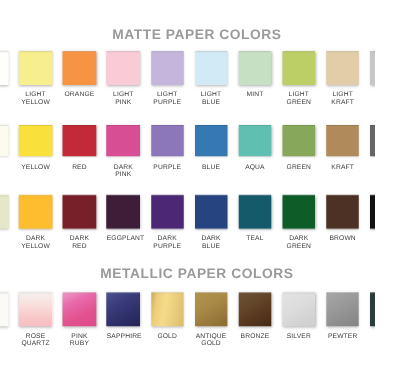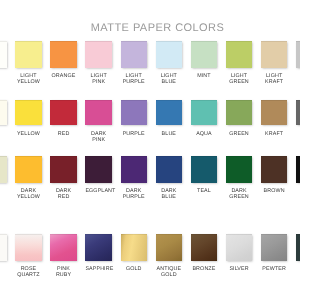--- a/index.html
+++ b/index.html
@@ -5,37 +5,38 @@
 <style>
   html,body{margin:0;padding:0;}
   body{width:300px;height:300px;background:#ffffff;overflow:hidden;
        font-family:"Liberation Sans",sans-serif;position:relative;
        -webkit-font-smoothing:antialiased;
        -moz-osx-font-smoothing:grayscale;
        text-rendering:geometricPrecision;}
   .page{position:absolute;left:0;top:0;width:300px;height:300px;background:#fff;overflow:hidden;}
   .section-title{will-change:opacity;opacity:0.999;position:absolute;left:0;width:315px;text-align:center;
       font-size:11px;letter-spacing:0.45px;color:#9a9a9a;
-      font-weight:400;white-space:nowrap;}
+      font-weight:700;white-space:nowrap;}
   #matte-title{top:21.5px;}
   #metallic-title{top:213.3px;}
   .row{position:absolute;left:0;width:300px;height:60px;}
   .cell{position:absolute;top:0;width:26.5px;}
   .swatch{width:26.5px;height:26.5px;position:relative;
       box-shadow:0.5px 0.8px 2.2px rgba(120,120,120,0.62),
                  inset 0 0.7px 0 rgba(0,0,0,0.10);}
   .label{will-change:opacity;opacity:0.999;margin-top:5.2px;text-align:center;font-size:5.35px;
       letter-spacing:0.12px;line-height:6.0px;color:#3a3a3a;
       white-space:pre-line;font-weight:400;}
 </style>
 </head>
 <body>
 
 <div class="page">
   <div class="section-title" id="matte-title">MATTE PAPER COLORS</div>
+  <div class="section-title" id="metallic-title">METALLIC PAPER COLORS</div>
   <div id="rows-host">
       <div class="row" style="top: 41px;">
         <div class="cell" style="left: -19.9px;">
           <div class="swatch" style="background: rgb(254, 254, 250); height: 26.5px;"></div>
           <div class="label"></div>
         </div>
         <div class="cell" style="left: 15.2px;">
           <div class="swatch" style="background: rgb(247, 238, 142); height: 26.5px;"></div>
           <div class="label">LIGHT
 YELLOW</div>

